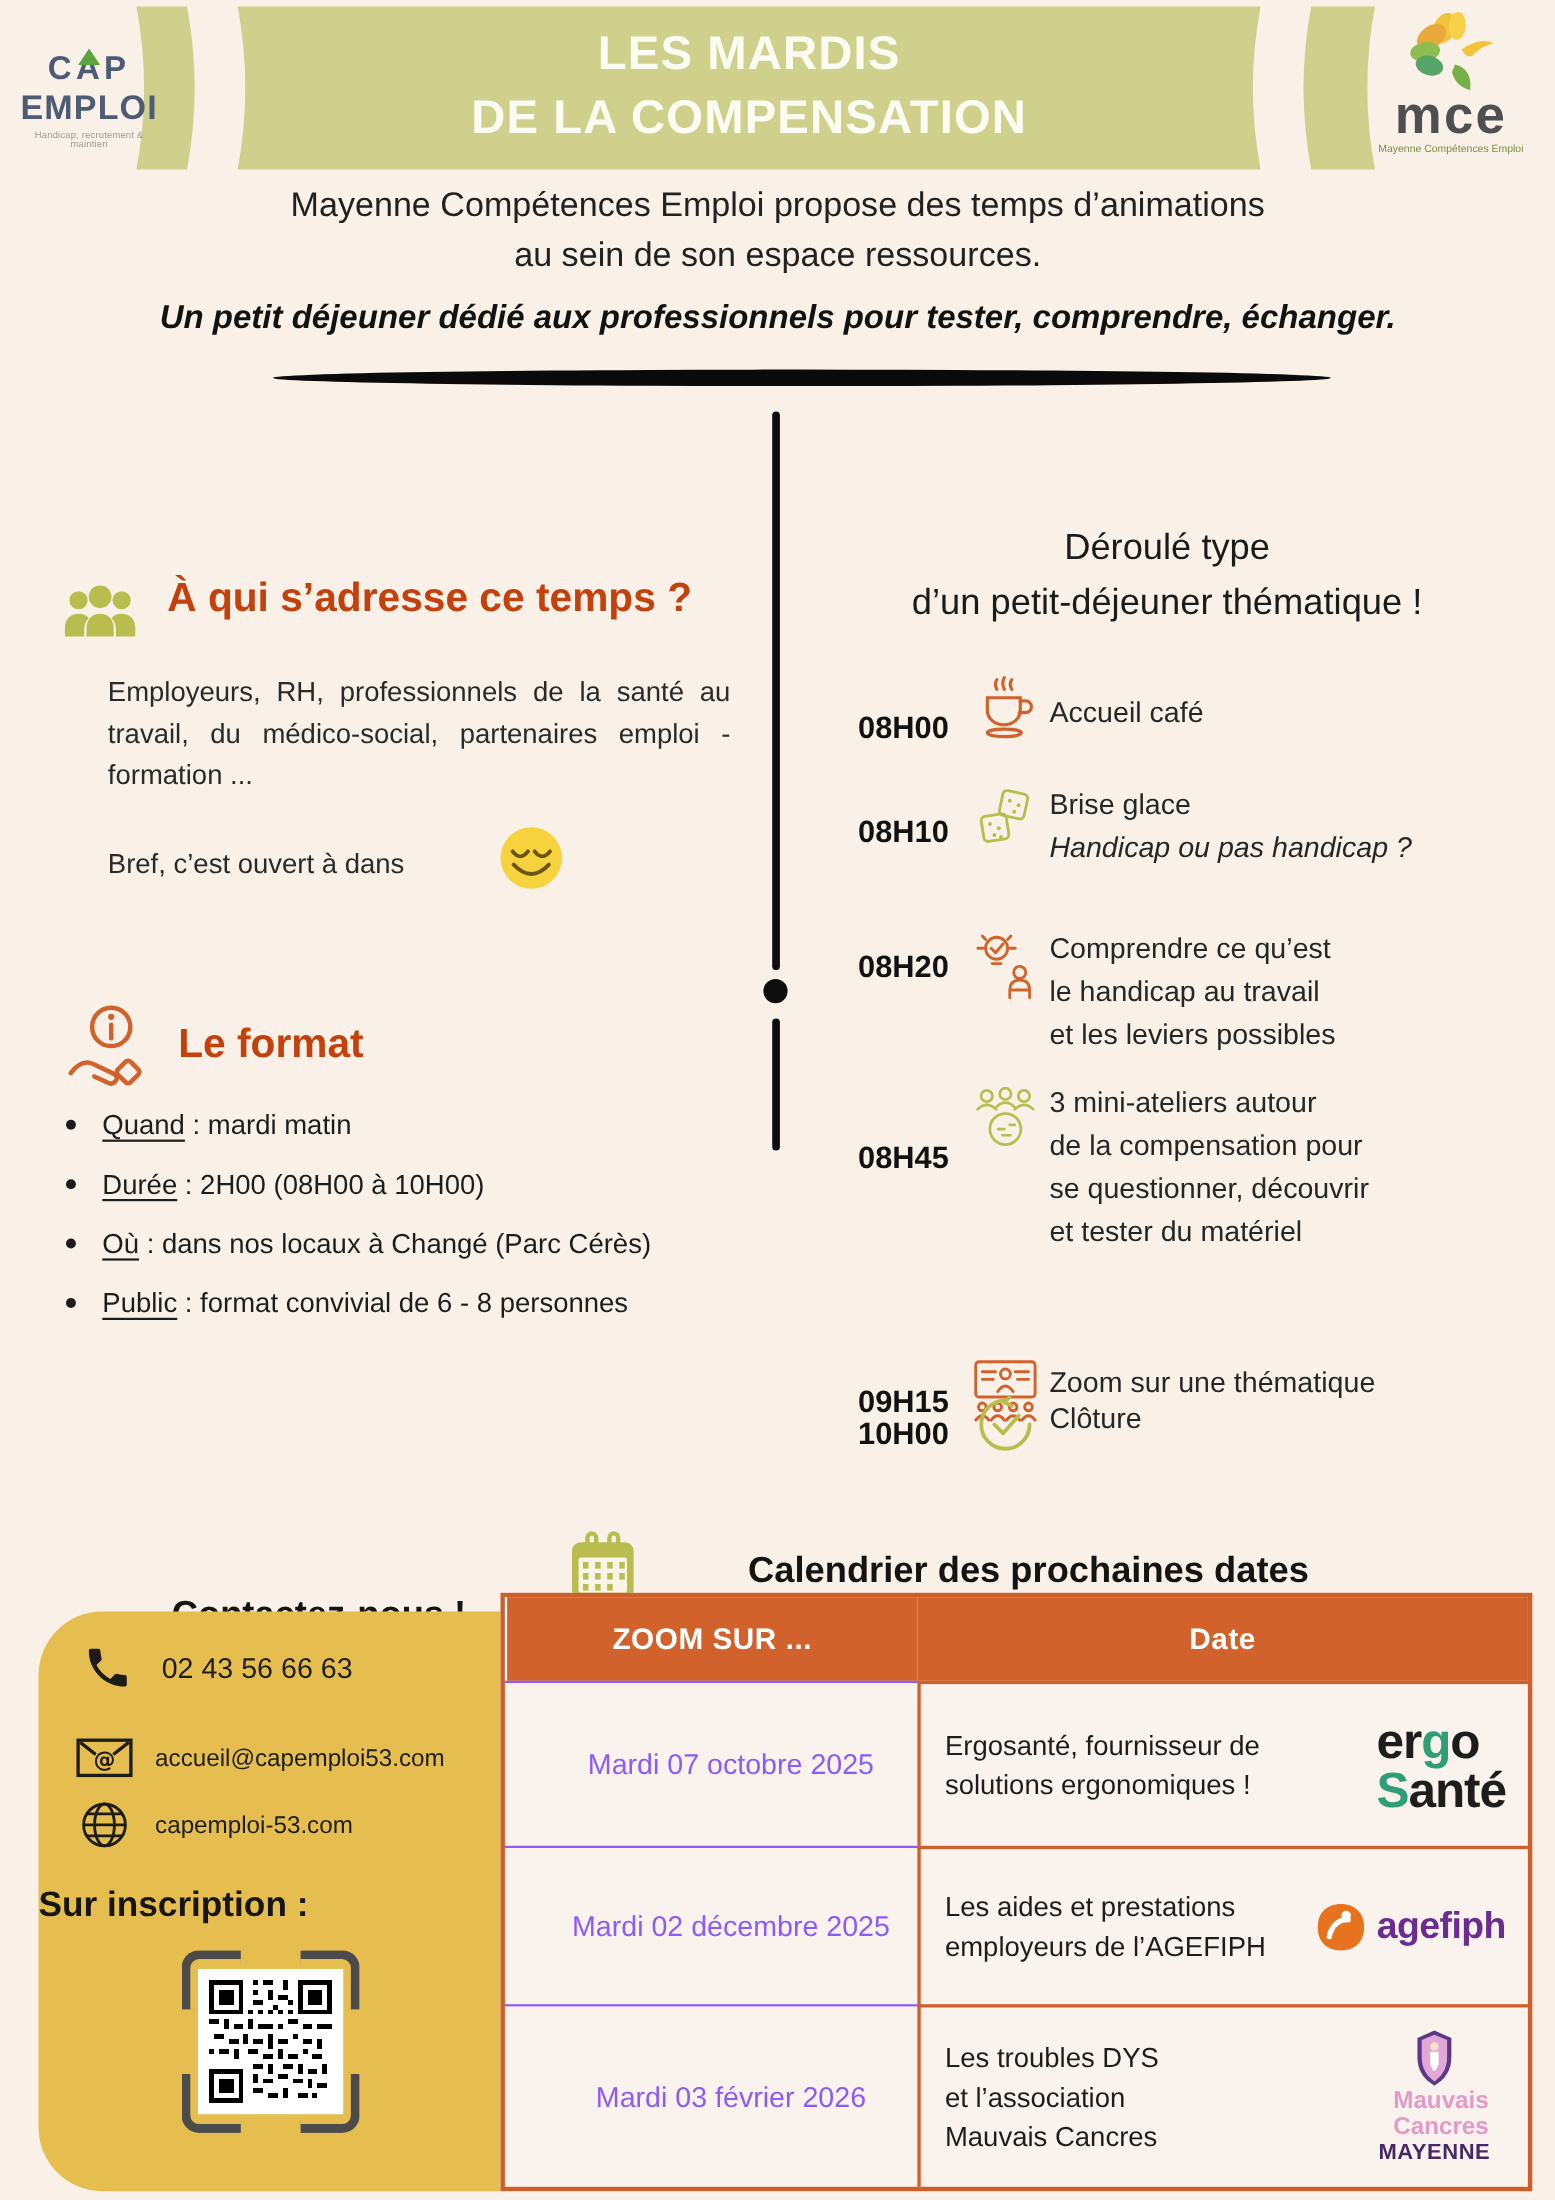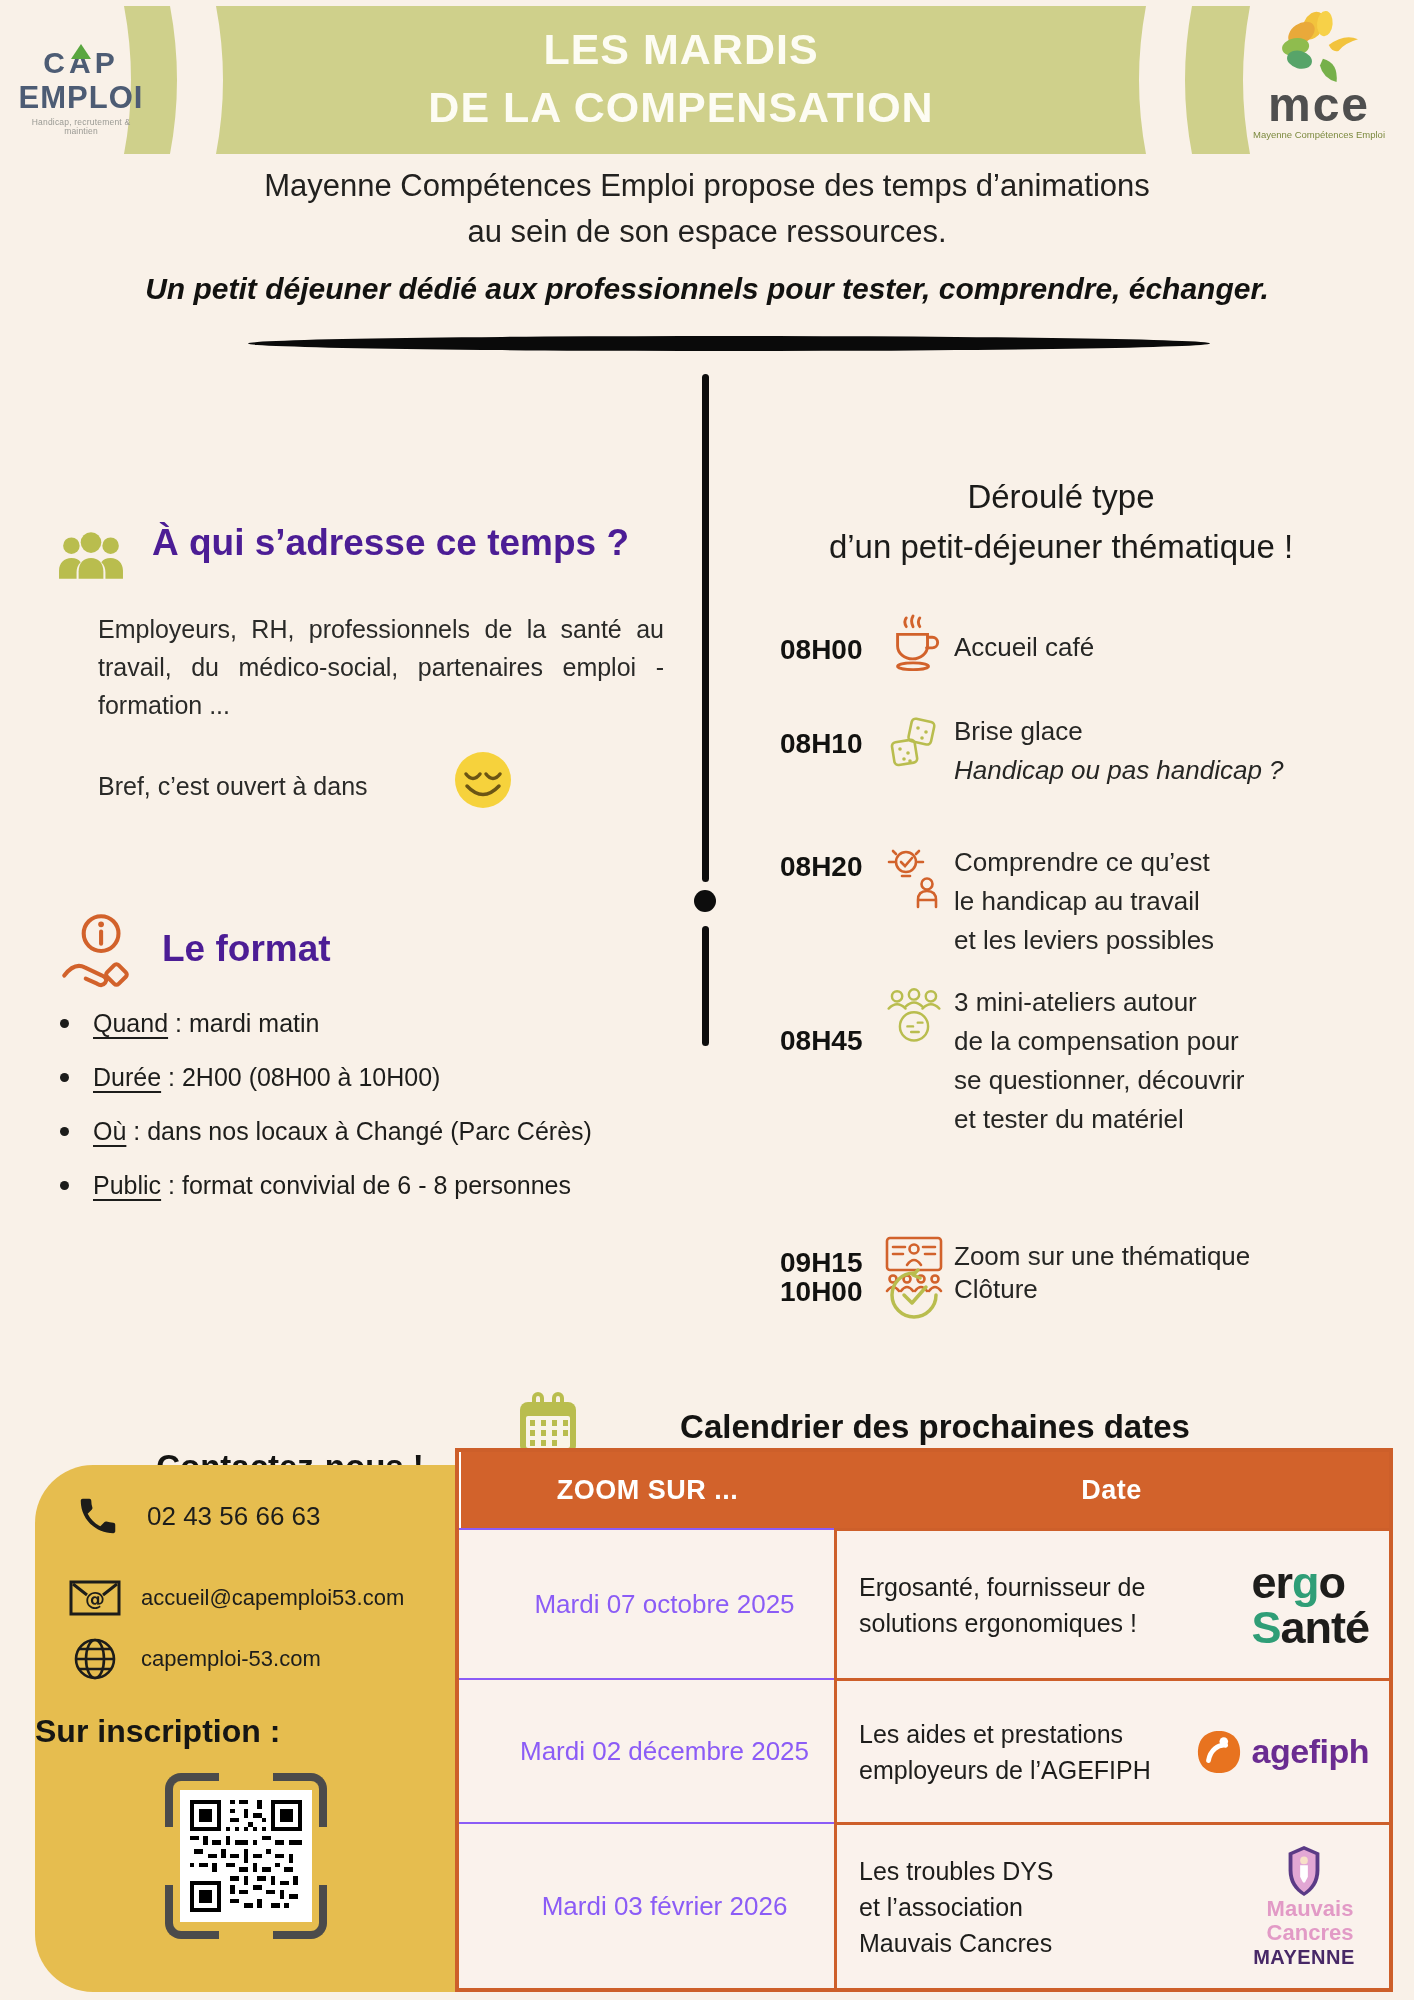--- a/index.html
+++ b/index.html
@@ -24,35 +24,35 @@
   
   .intro1{left:0;top:168px;width:1414px;text-align:center;font-size:31px;color:#22211f;}
   .intro2{left:0;top:214px;width:1414px;text-align:center;font-size:31px;color:#22211f;}
   .tagline{left:0;top:272px;width:1414px;text-align:center;font-size:30px;font-weight:bold;
     font-style:italic;color:#121210;}
   .ellipse-div{left:248px;top:336px;width:962px;height:15px;background:#0a0a0a;border-radius:50%;}
   .vline{left:702px;width:7px;background:#0d0d0d;border-radius:4px;}
   .vdot{left:694px;top:890px;width:22px;height:22px;background:#0d0d0d;border-radius:50%;}
 
   
-  .sec-title{font-size:37px;font-weight:bold;color:#4c1d95;}
+  .sec-title{font-size:37px;font-weight:bold;color:#c2410c;}
   .aud-body{left:98px;top:610px;width:566px;font-size:25px;line-height:38px;color:#2a2a28;
     text-align:justify;}
   .aud-note{left:98px;top:772px;font-size:25px;color:#2a2a28;}
   .fmt-list{left:60px;top:1008px;width:640px;list-style:none;margin:0;padding:0;}
   .fmt-list li{font-size:25px;line-height:30px;margin-bottom:24px;color:#1d1d1b;}
   .fmt-list li::before{content:"";display:inline-block;width:9px;height:9px;border-radius:50%;
     background:#1c1c1a;margin-right:24px;vertical-align:4px;}
   .fmt-label{text-decoration:underline;text-decoration-thickness:2px;text-underline-offset:5px;}
 
   
   .sch-title1{left:716px;top:478px;width:690px;text-align:center;font-size:33px;color:#1b1b19;}
   .sch-title2{left:716px;top:528px;width:690px;text-align:center;font-size:33px;color:#1b1b19;}
   .sch-row{position:absolute;left:780px;display:flex;align-items:flex-start;}
-  .sch-time{width:94px;font-size:28px;font-weight:bold;color:#121210;flex:none;}
+  .sch-time{width:94px;font-size:28px;font-weight:bold;color:#121210;flex:none;margin-top:12px;}
   .sch-icon{width:80px;flex:none;display:flex;justify-content:center;}
   .sch-text{font-size:26px;line-height:39px;color:#262624;}
   .sch-it{font-style:italic;}
 
   
   .contact-title{left:55px;top:1408px;width:470px;text-align:center;font-size:33px;font-weight:bold;color:#141412;margin-top:40px;}
   .cal-title{left:610px;top:1408px;width:650px;text-align:center;font-size:33px;font-weight:bold;color:#141412;}
 
   
   .gold{left:35px;top:1465px;width:420px;height:527px;background:#e6bd4f;border-radius:58px 0 0 58px;}

